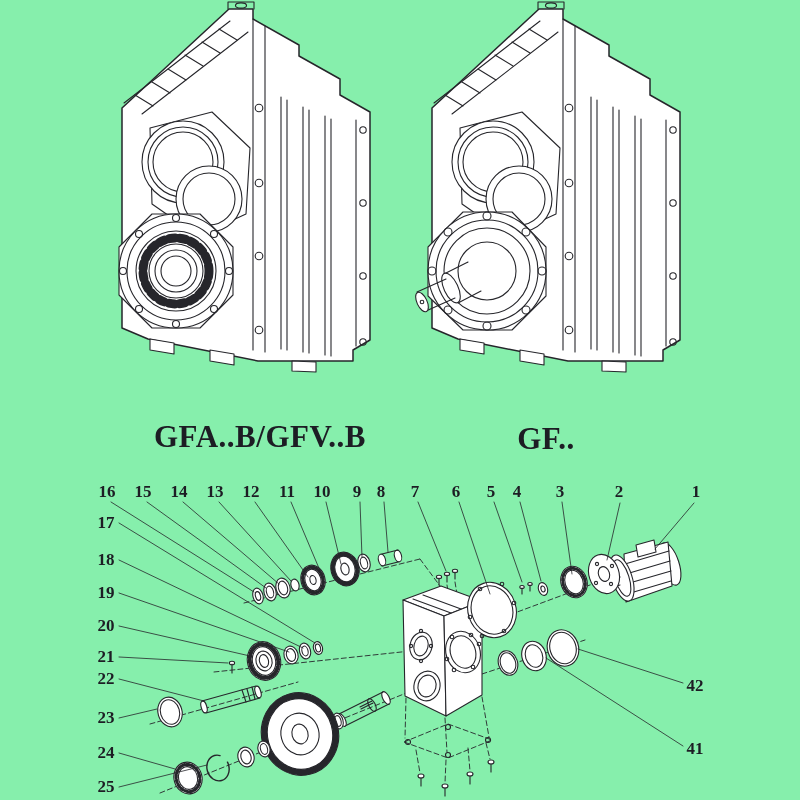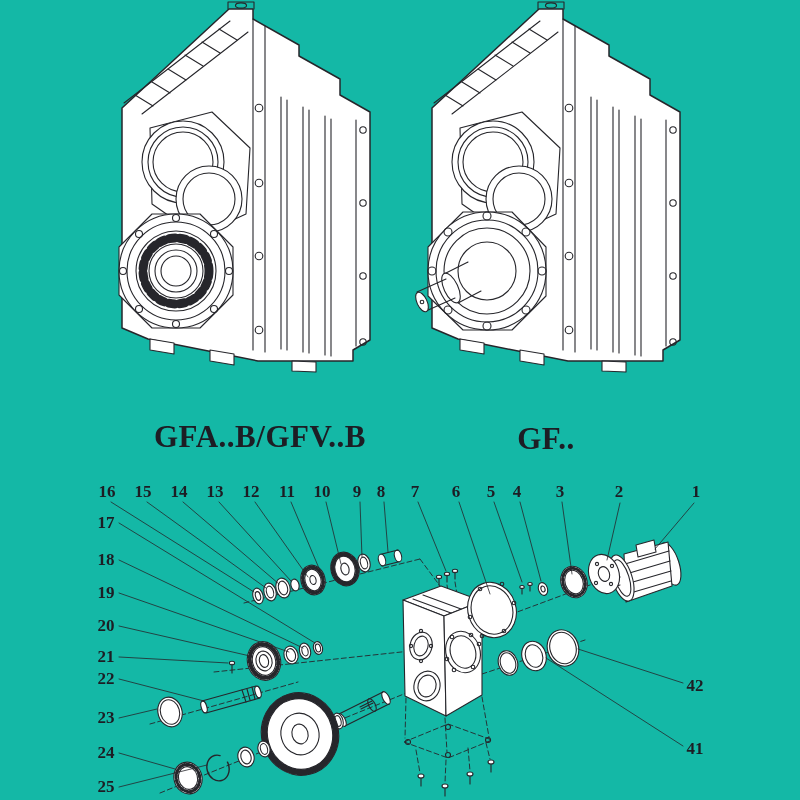--- a/index.html
+++ b/index.html
@@ -1,16 +1,16 @@
 <!DOCTYPE html>
 <html><head>
 <meta charset="utf-8">
 <style>
   html,body{margin:0;padding:0;background:#ffffff;}
-  .canvas{position:relative;width:800px;height:800px;background:#14b8a6;overflow:hidden;
+  .canvas{position:relative;width:800px;height:800px;background:#86efac;overflow:hidden;
           font-family:"Liberation Serif", serif;}
   svg{display:block;}
   .model-label{font-family:"Liberation Serif", serif;font-size:31px;font-weight:bold;
                fill:#1d1d24;letter-spacing:0.5px;}
   .callout{font-family:"Liberation Serif", serif;font-size:17px;font-weight:bold;fill:#1d1d24;}
 </style>
 </head>
 <body>
 
 <div class="canvas">

